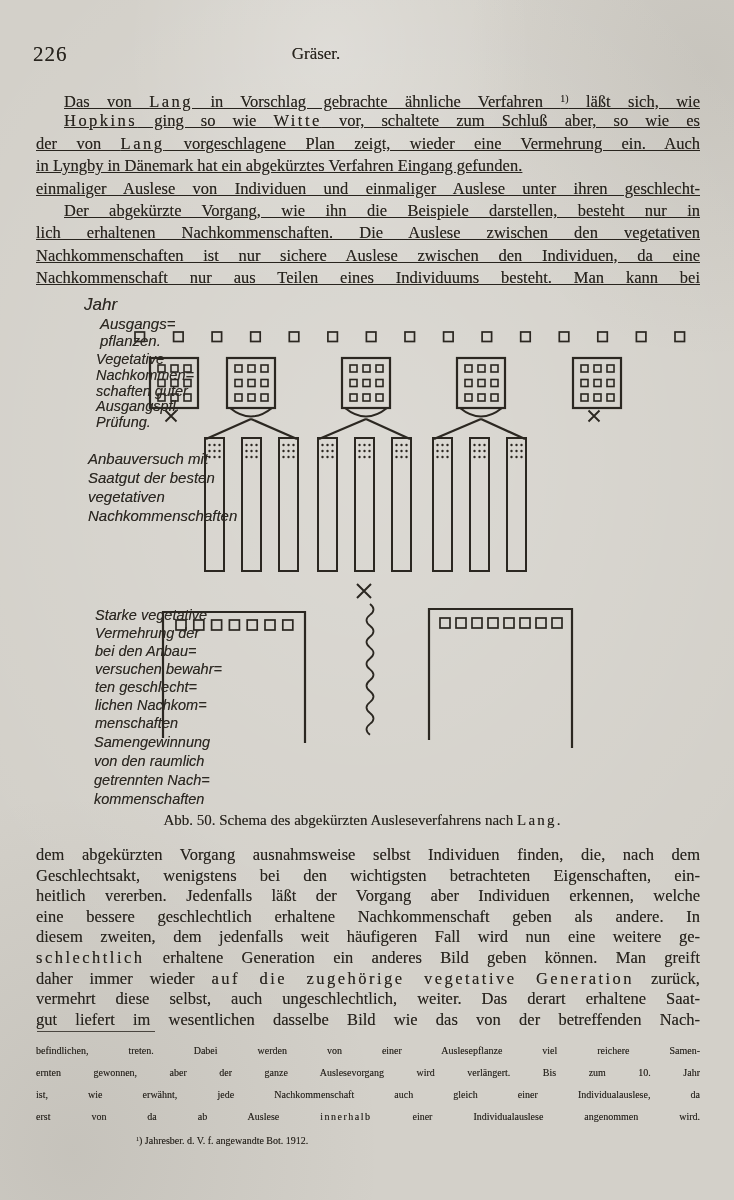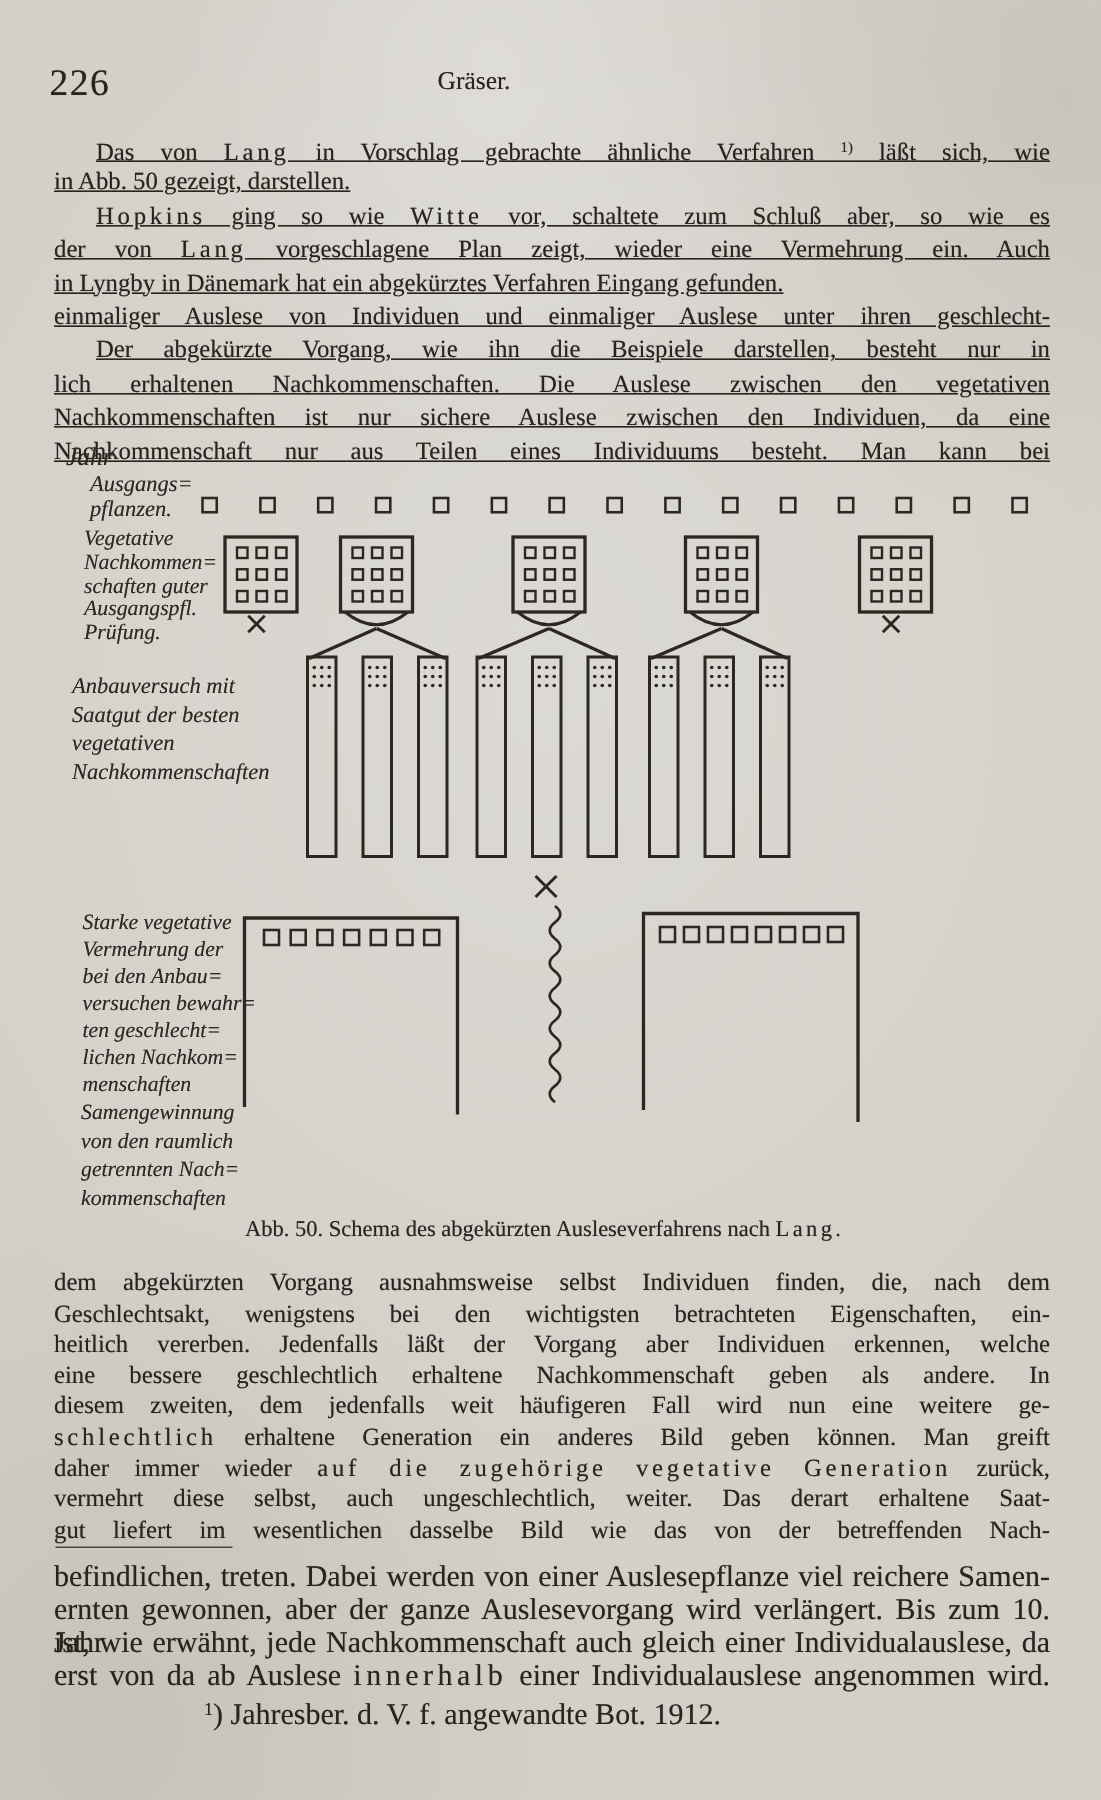--- a/index.html
+++ b/index.html
@@ -7,42 +7,42 @@
     position:relative;width:734px;height:1200px;overflow:hidden;
     background:
       radial-gradient(120% 90% at 50% 38%, rgba(255,255,255,.20) 0%, rgba(255,255,255,0) 55%),
       radial-gradient(70% 50% at 10% 96%, rgba(80,76,66,.10), rgba(0,0,0,0) 60%),
       radial-gradient(55% 40% at 96% 6%, rgba(80,76,66,.09), rgba(0,0,0,0) 60%),
       radial-gradient(40% 30% at 45% 4%, rgba(255,255,255,.22), rgba(255,255,255,0) 70%),
       #d3d0c9;
     font-family:"Liberation Serif","DejaVu Serif",serif;
     color:#28241e;
   }
-  .pnum{position:absolute;left:33px;top:42px;font-size:25px;letter-spacing:1px;
+  .pnum{position:absolute;left:33px;top:42px;font-size:21px;letter-spacing:1px;
     text-shadow:0 0 .5px rgba(40,36,30,.6);}
   .rhead{position:absolute;left:0;top:44px;width:632px;text-align:center;font-size:17px;
     text-shadow:0 0 .5px rgba(40,36,30,.55);}
   .tblock{position:absolute;left:36px;width:664px;font-size:16.5px;
     text-shadow:0 0 .5px rgba(40,36,30,.5);}
   #text1{top:88px;text-decoration:underline;}
   #text2{top:845px;}
-  #footnote{top:1040px;font-size:20px;}
+  #footnote{top:1040px;font-size:10px;}
   .line{line-height:22.4px;height:22.4px;text-align:left;overflow:visible;}
   .line.j{text-align:justify;text-align-last:justify;}
   #text2 .line{line-height:20.6px;height:20.6px;}
   #footnote .line{line-height:22px;height:22px;}
   .ind{padding-left:28px;}
   .ind2{padding-left:100px;}
   .sp{letter-spacing:.15em;}
   .sup{font-size:.6em;vertical-align:.55em;letter-spacing:0;}
   .rule{position:absolute;left:37px;top:1031px;width:118px;height:0;
     border-top:1.6px solid rgba(40,36,30,.8);}
-  .flabel{position:absolute;font-family:Liberation Serif, serif;
+  .flabel{position:absolute;font-family:Liberation Sans, sans-serif;
     font-style:italic;color:#2c2822;line-height:1.06;
-    text-shadow:0 0 .4px rgba(44,40,34,.5);}
+    text-shadow:0 0 .4px rgba(44,40,34,.5);margin-left:40px;}
   #lb-jahr{left:44px;top:296px;font-size:17px;}
   #lb-ausgangs{left:60px;top:315px;font-size:15px;line-height:17px;}
   #lb-vegetative{left:56px;top:352px;font-size:14.5px;line-height:15.8px;}
   #lb-anbau{left:48px;top:449px;font-size:15px;line-height:19px;width:162px;text-align:left;}
   #lb-starke{left:55px;top:606px;font-size:14.5px;line-height:18px;}
   #lb-samen{left:54px;top:733px;font-size:14.5px;line-height:19px;}
   .caption{position:absolute;left:0;top:810px;width:724px;text-align:center;font-size:15px;
     text-shadow:0 0 .5px rgba(40,36,30,.5);}
   .caption .line{height:auto;line-height:20px;text-align:center;}
   #fig-svg{position:absolute;left:0;top:298px;}
@@ -51,21 +51,20 @@
 <body>
 
 <div class="page">
 
   <div class="pnum">226</div>
   <div class="rhead">Gräser.</div>
 
   <div id="text1" class="tblock">
     <div>
         <div class="line j ind"><span>Das von </span><span class="sp">Lang</span><span> in Vorschlag gebrachte ähnliche Verfahren </span><span class="sup">1)</span><span> läßt sich, wie</span></div>
-        <div class="line"><span>in Abb. 50 gezeigt, darstellen.</span></div>
       </div>
     <div>
         <div class="line j ind"><span class="sp">Hopkins</span><span> ging so wie </span><span class="sp">Witte</span><span> vor, schaltete zum Schluß aber, so wie es</span></div>
         <div class="line j"><span>der von </span><span class="sp">Lang</span><span> vorgeschlagene Plan zeigt, wieder eine Vermehrung ein. Auch</span></div>
         <div class="line"><span>in Lyngby in Dänemark hat ein abgekürztes Verfahren Eingang gefunden.</span></div>
       </div>
     <div>
         <div class="line j"><span>einmaliger Auslese von Individuen und einmaliger Auslese unter ihren geschlecht-</span></div>
         <div class="line j ind"><span>Der abgekürzte Vorgang, wie ihn die Beispiele darstellen, besteht nur in</span></div>
         <div class="line j"><span>lich erhaltenen Nachkommenschaften. Die Auslese zwischen den vegetativen</span></div>

